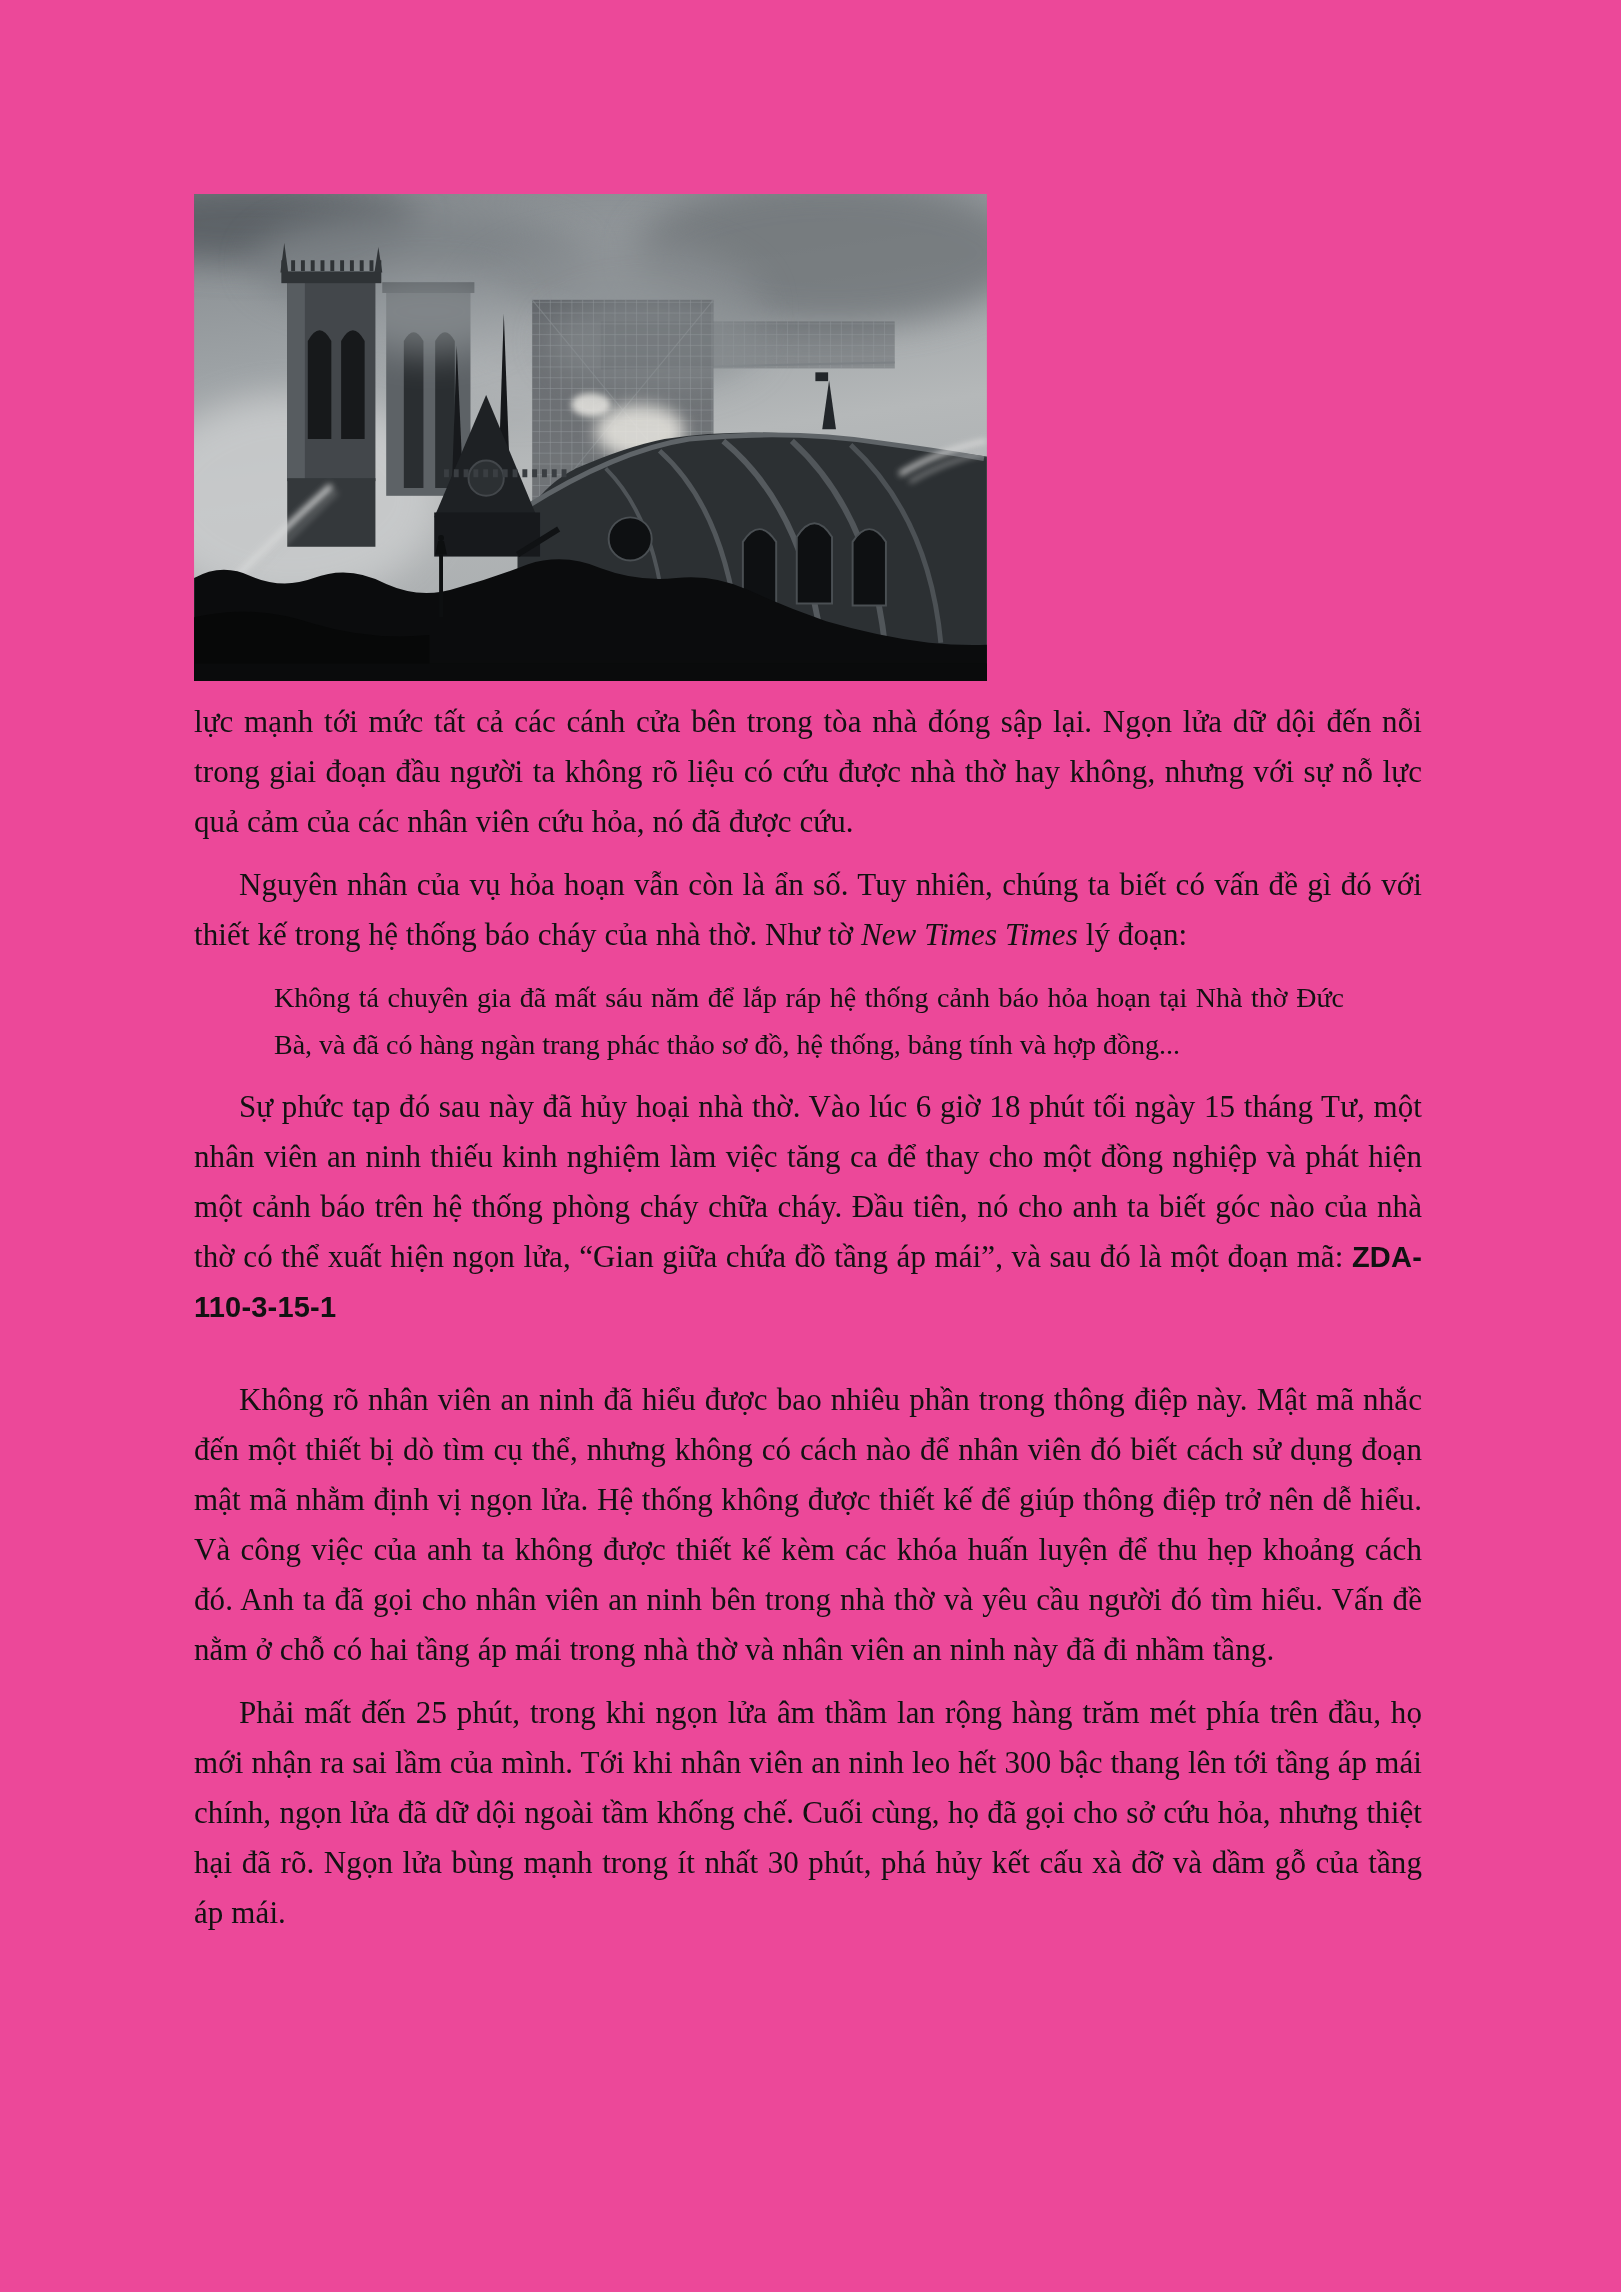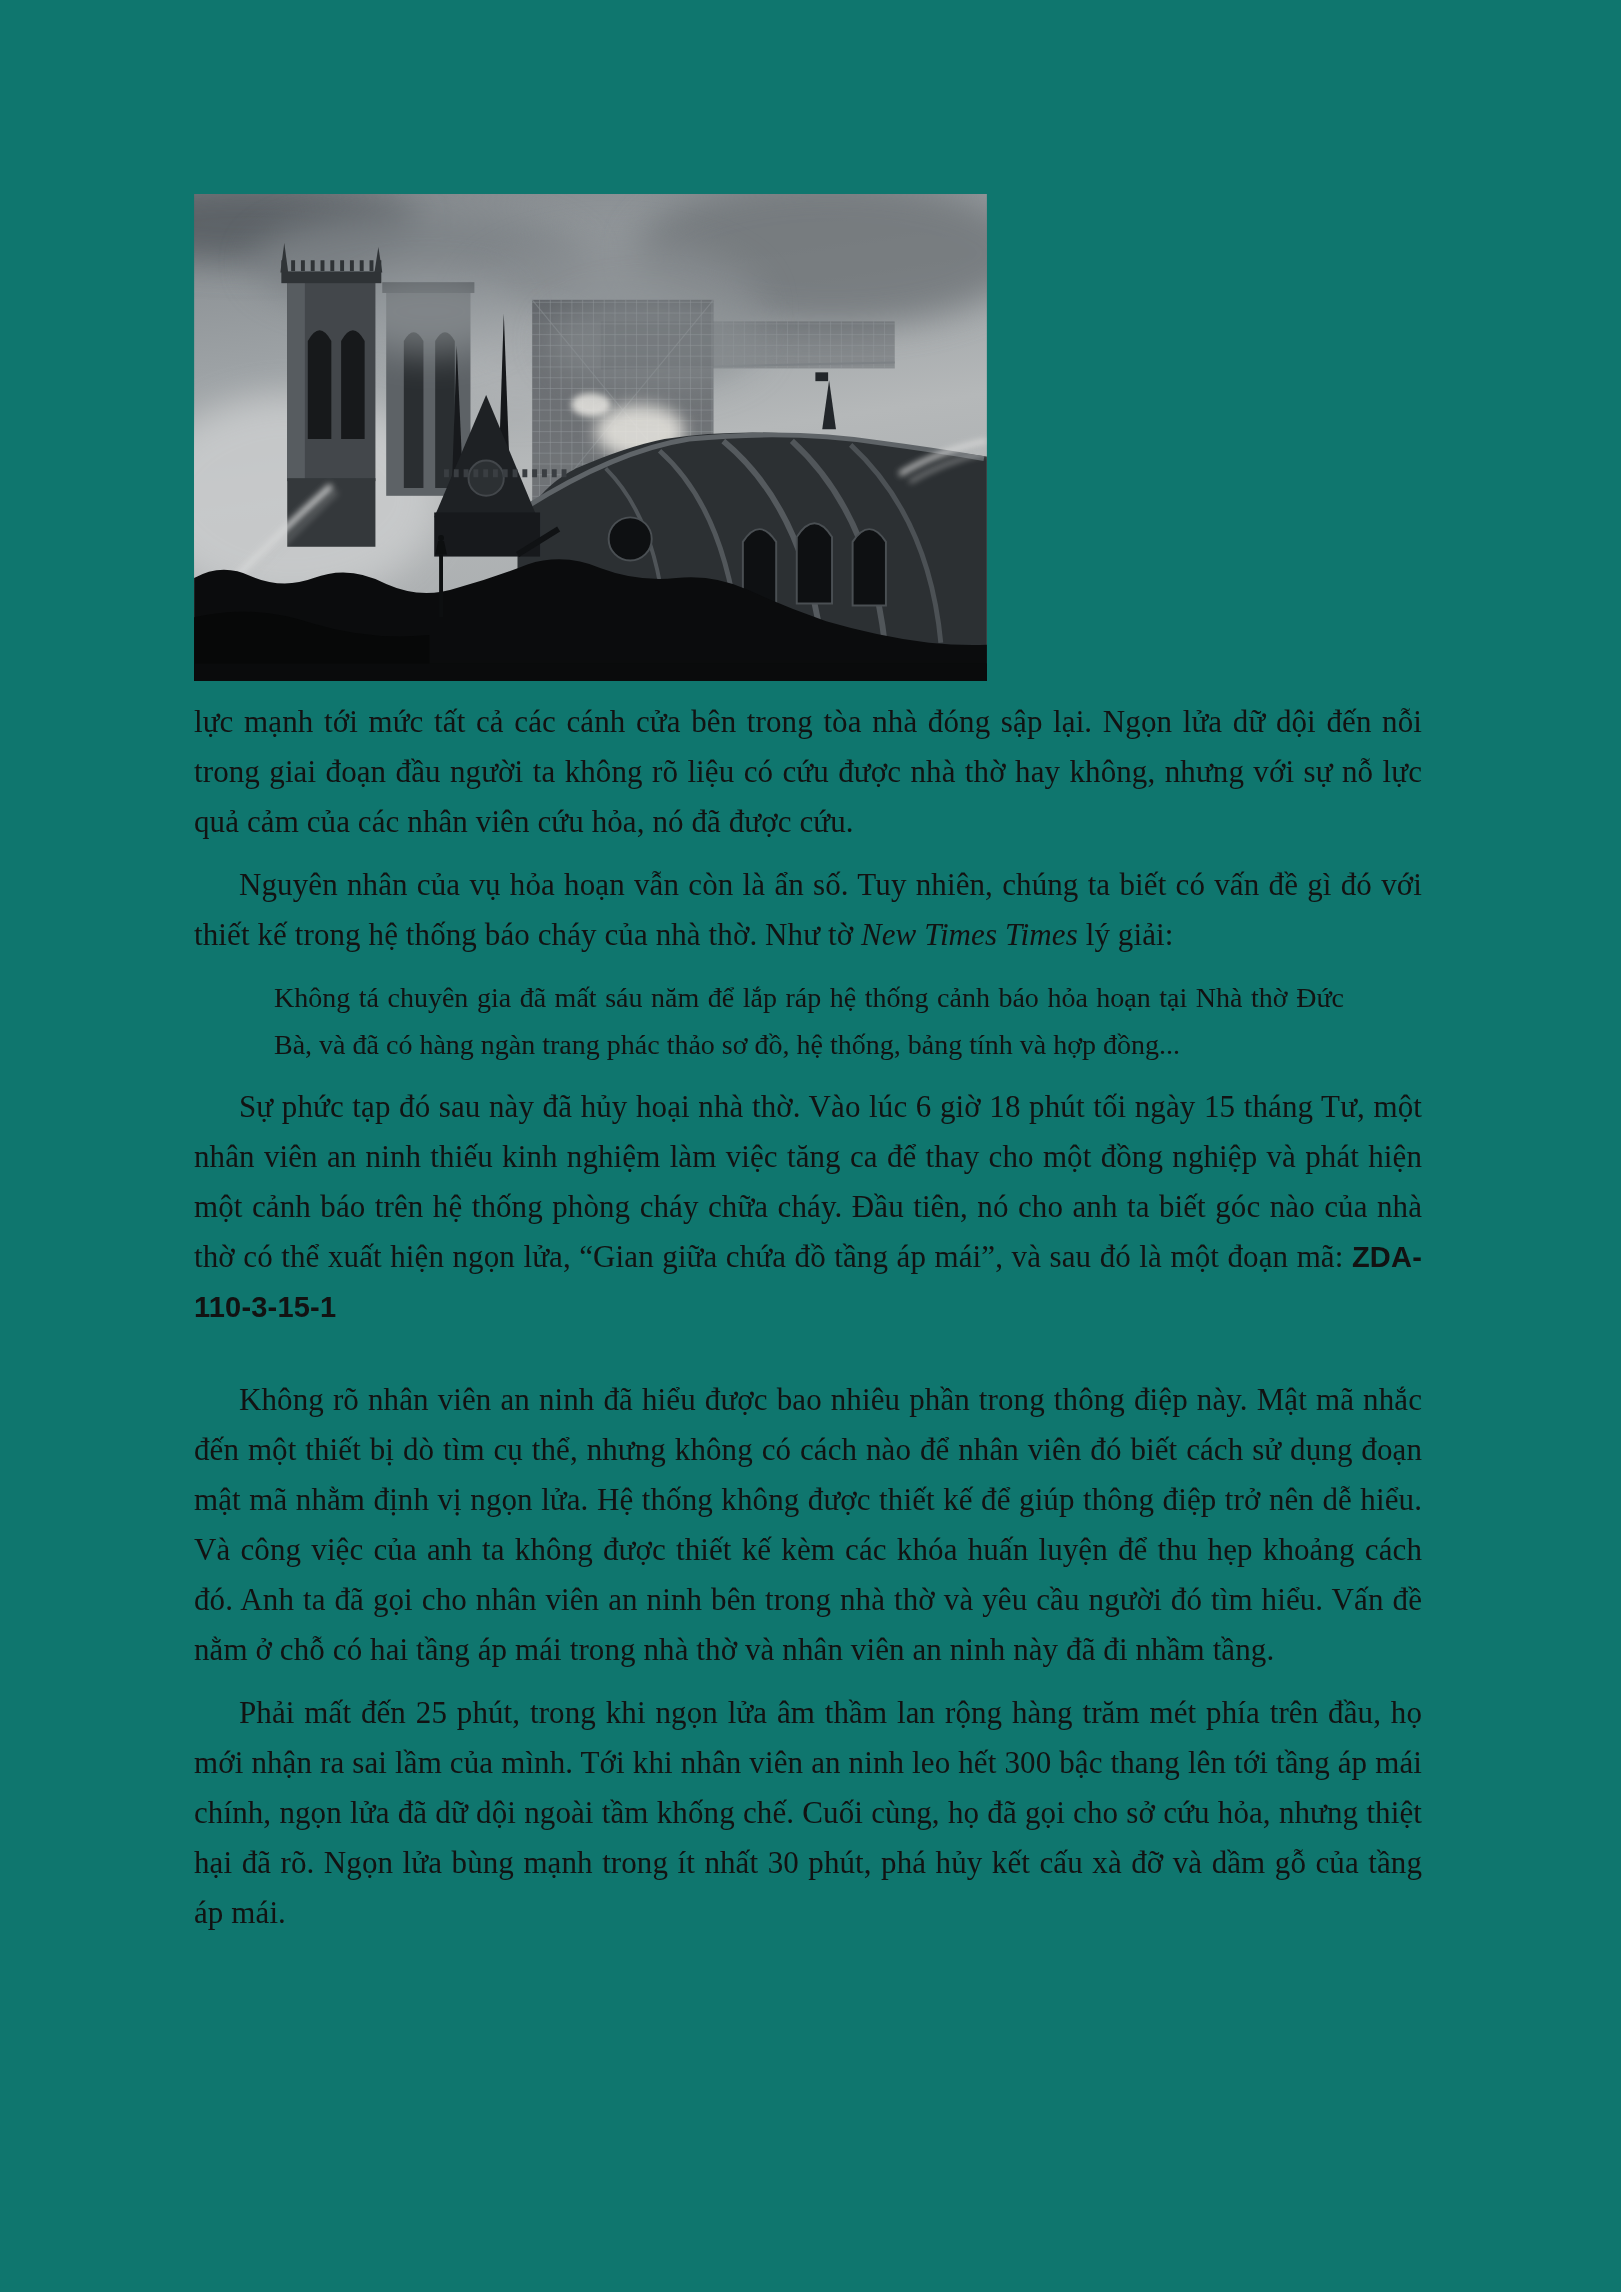--- a/index.html
+++ b/index.html
@@ -1,20 +1,20 @@
 <!DOCTYPE html>
 <html lang="vi"><head>
 <meta charset="utf-8">
 <title>Page</title>
 <style>
   html,body{margin:0;padding:0;background:#ffffff;}
   .page{
     position:relative;
     width:1621px;height:2293px;
-    background:#0f766e;
+    background:#ec4899;
     overflow:hidden;
     font-family:"Liberation Serif", serif;
     color:#121212;
   }
   .content{
     position:absolute;
     left:194px;top:194px;
     width:1228px;
   }
   .photo{
@@ -167,21 +167,21 @@
 
         <rect y="479" width="809" height="18" fill="#0a0b0c"></rect>
       </svg>
     </figure>
 
     <p class="body no-indent">
       <span>lực mạnh tới mức tất cả các cánh cửa bên trong tòa nhà đóng sập lại. Ngọn lửa dữ dội đến nỗi trong giai đoạn đầu người ta không rõ liệu có cứu được nhà thờ hay không, nhưng với sự nỗ lực quả cảm của các nhân viên cứu hỏa, nó đã được cứu.</span>
     </p>
 
     <p class="body">
-      <span>Nguyên nhân của vụ hỏa hoạn vẫn còn là ẩn số. Tuy nhiên, chúng ta biết có vấn đề gì đó với thiết kế trong hệ thống báo cháy của nhà thờ. Như tờ </span><span class="em-title">New Times Times</span><span> lý giải:</span>
+      <span>Nguyên nhân của vụ hỏa hoạn vẫn còn là ẩn số. Tuy nhiên, chúng ta biết có vấn đề gì đó với thiết kế trong hệ thống báo cháy của nhà thờ. Như tờ </span><span class="em-title">New Times Times</span><span> lý đoạn:</span>
     </p>
 
     <blockquote class="quote">
       <span>Không tá chuyên gia đã mất sáu năm để lắp ráp hệ thống cảnh báo hỏa hoạn tại Nhà thờ Đức Bà, và đã có hàng ngàn trang phác thảo sơ đồ, hệ thống, bảng tính và hợp đồng...</span>
     </blockquote>
 
     <p class="body">
       <span>Sự phức tạp đó sau này đã hủy hoại nhà thờ. Vào lúc 6 giờ 18 phút tối ngày 15 tháng Tư, một nhân viên an ninh thiếu kinh nghiệm làm việc tăng ca để thay cho một đồng nghiệp và phát hiện một cảnh báo trên hệ thống phòng cháy chữa cháy. Đầu tiên, nó cho anh ta biết góc nào của nhà thờ có thể xuất hiện ngọn lửa, “Gian giữa chứa đồ tầng áp mái”, và sau đó là một đoạn mã: </span><span class="code-bold">ZDA-110-3-15-1</span>
     </p>
 

